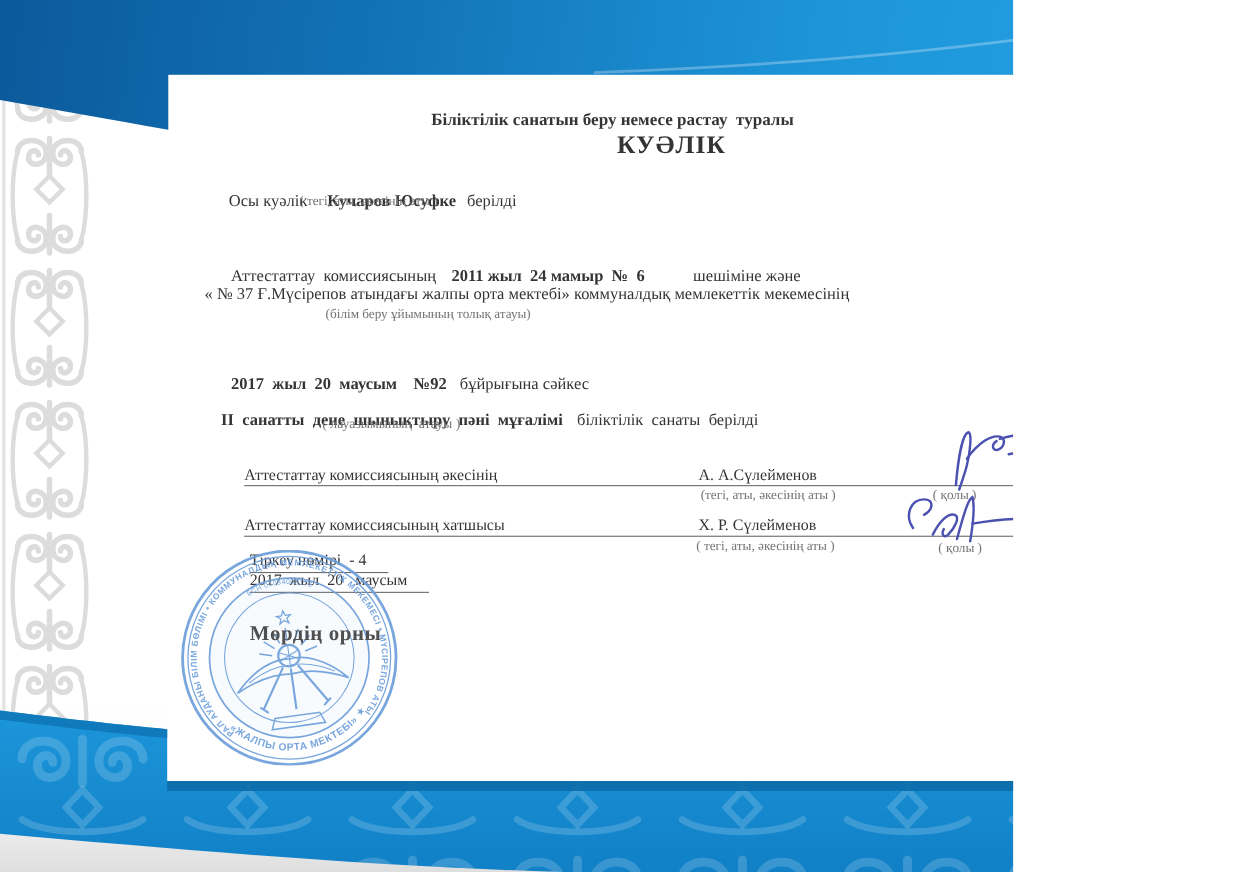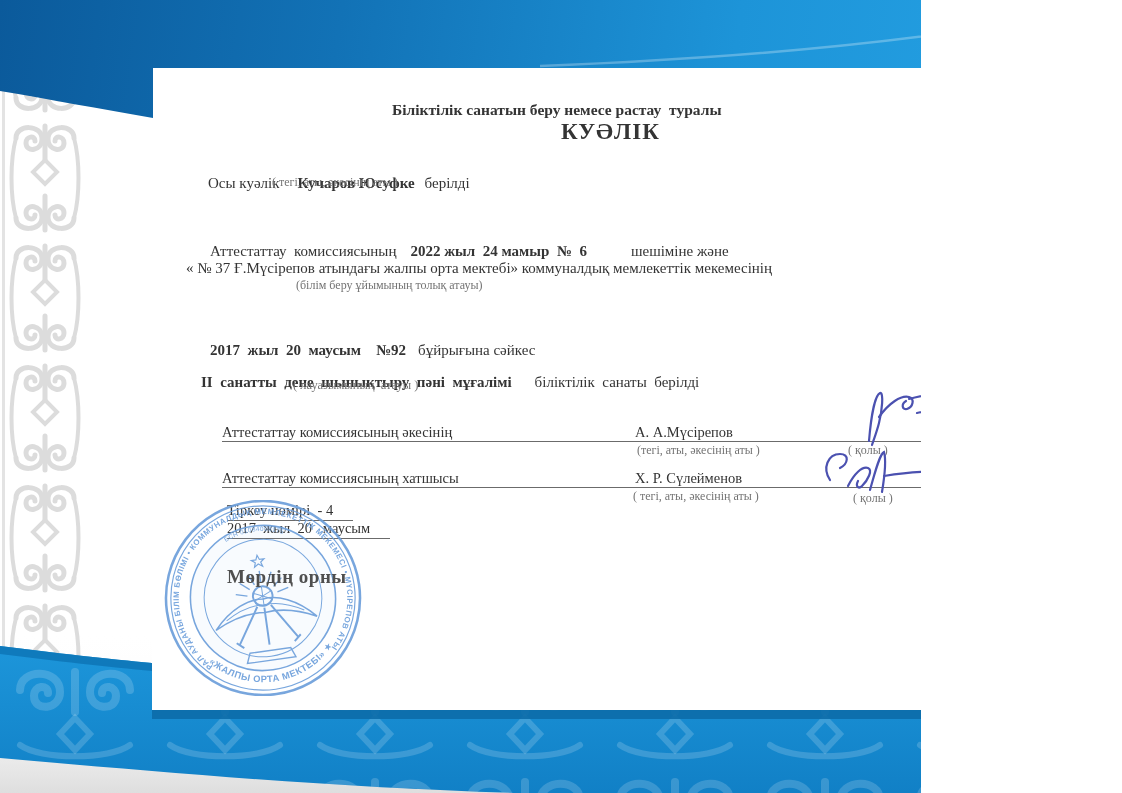--- a/index.html
+++ b/index.html
@@ -97,37 +97,37 @@
 
   <div class="t b z4" style="left:392px;top:101px;font-size:15.5px;">Біліктілік санатын беру немесе растау  туралы</div>
   <div class="t b z4" style="left:561px;top:119px;font-size:23px;letter-spacing:1px;">КУӘЛІК</div>
 
   <div class="t fs15 z4" style="left:193px;top:158px;">
     <span>Осы куәлік</span><span class="b" style="margin-left:18px;">Кучаров Юсуфке</span><span style="margin-left:10px;">берілді</span>
   </div>
   <div class="t hint z4" style="left:272px;top:176px;">( тегі, аты, әкесінің аты )</div>
 
   <div class="t fs15 z4" style="left:195px;top:226px;">
-    <span>Аттестаттау  комиссиясының</span><span class="b" style="margin-left:14px;">2022 жыл  24 мамыр  №  6</span><span style="margin-left:44px;">шешіміне және</span>
+    <span>Аттестаттау  комиссиясының</span><span class="b" style="margin-left:14px;">2011 жыл  24 мамыр  №  6</span><span style="margin-left:44px;">шешіміне және</span>
   </div>
 
   <div class="t fs15 z4" style="left:186px;top:260px;">« № 37 Ғ.Мүсірепов атындағы жалпы орта мектебі» коммуналдық мемлекеттік мекемесінің</div>
   <div class="t hint z4" style="left:296px;top:279px;">(білім беру ұйымының толық атауы)</div>
 
   <div class="t fs15 z4" style="left:195px;top:325px;">
     <span class="b">2017  жыл  20  маусым    №92</span><span style="margin-left:12px;">бұйрығына сәйкес</span>
   </div>
 
   <div class="t fs15 z4" style="left:186px;top:357px;">
-    <span class="b">ІІ  санатты  дене  шынықтыру  пәні  мұғалімі</span><span style="margin-left:23px;">біліктілік  санаты  берілді</span>
+    <span class="b">ІІ  санатты  дене  шынықтыру  пәні  мұғалімі</span><span style="margin-left:13px;">біліктілік  санаты  берілді</span>
   </div>
   <div class="t hint z4" style="left:293px;top:378px;font-size:12.5px;">( лауазымының  атауы )</div>
 
   <div class="t z4" style="left:222px;top:424px;font-size:14.5px;">Аттестаттау комиссиясының әкесінің</div>
-  <div class="t z4" style="left:635px;top:424px;font-size:14.5px;">А. А.Мүсірепов</div>
+  <div class="t z4" style="left:635px;top:424px;font-size:14.5px;">А. А.Сүлейменов</div>
   <div class="rule z4" style="left:222px;top:441px;width:766px;"></div>
   <div class="t hint z4" style="left:637px;top:444px;">(тегі, аты, әкесінің аты )</div>
   <div class="t hint z4" style="left:848px;top:444px;">( қолы )</div>
 
   <div class="t z4" style="left:222px;top:470px;font-size:14.5px;">Аттестаттау комиссиясының хатшысы</div>
   <div class="t z4" style="left:635px;top:470px;font-size:14.5px;">Х. Р. Сүлейменов</div>
   <div class="rule z4" style="left:222px;top:487px;width:772px;"></div>
   <div class="t hint z4" style="left:633px;top:490px;">( тегі, аты, әкесінің аты )</div>
   <div class="t hint z4" style="left:853px;top:492px;">( қолы )</div>
 

